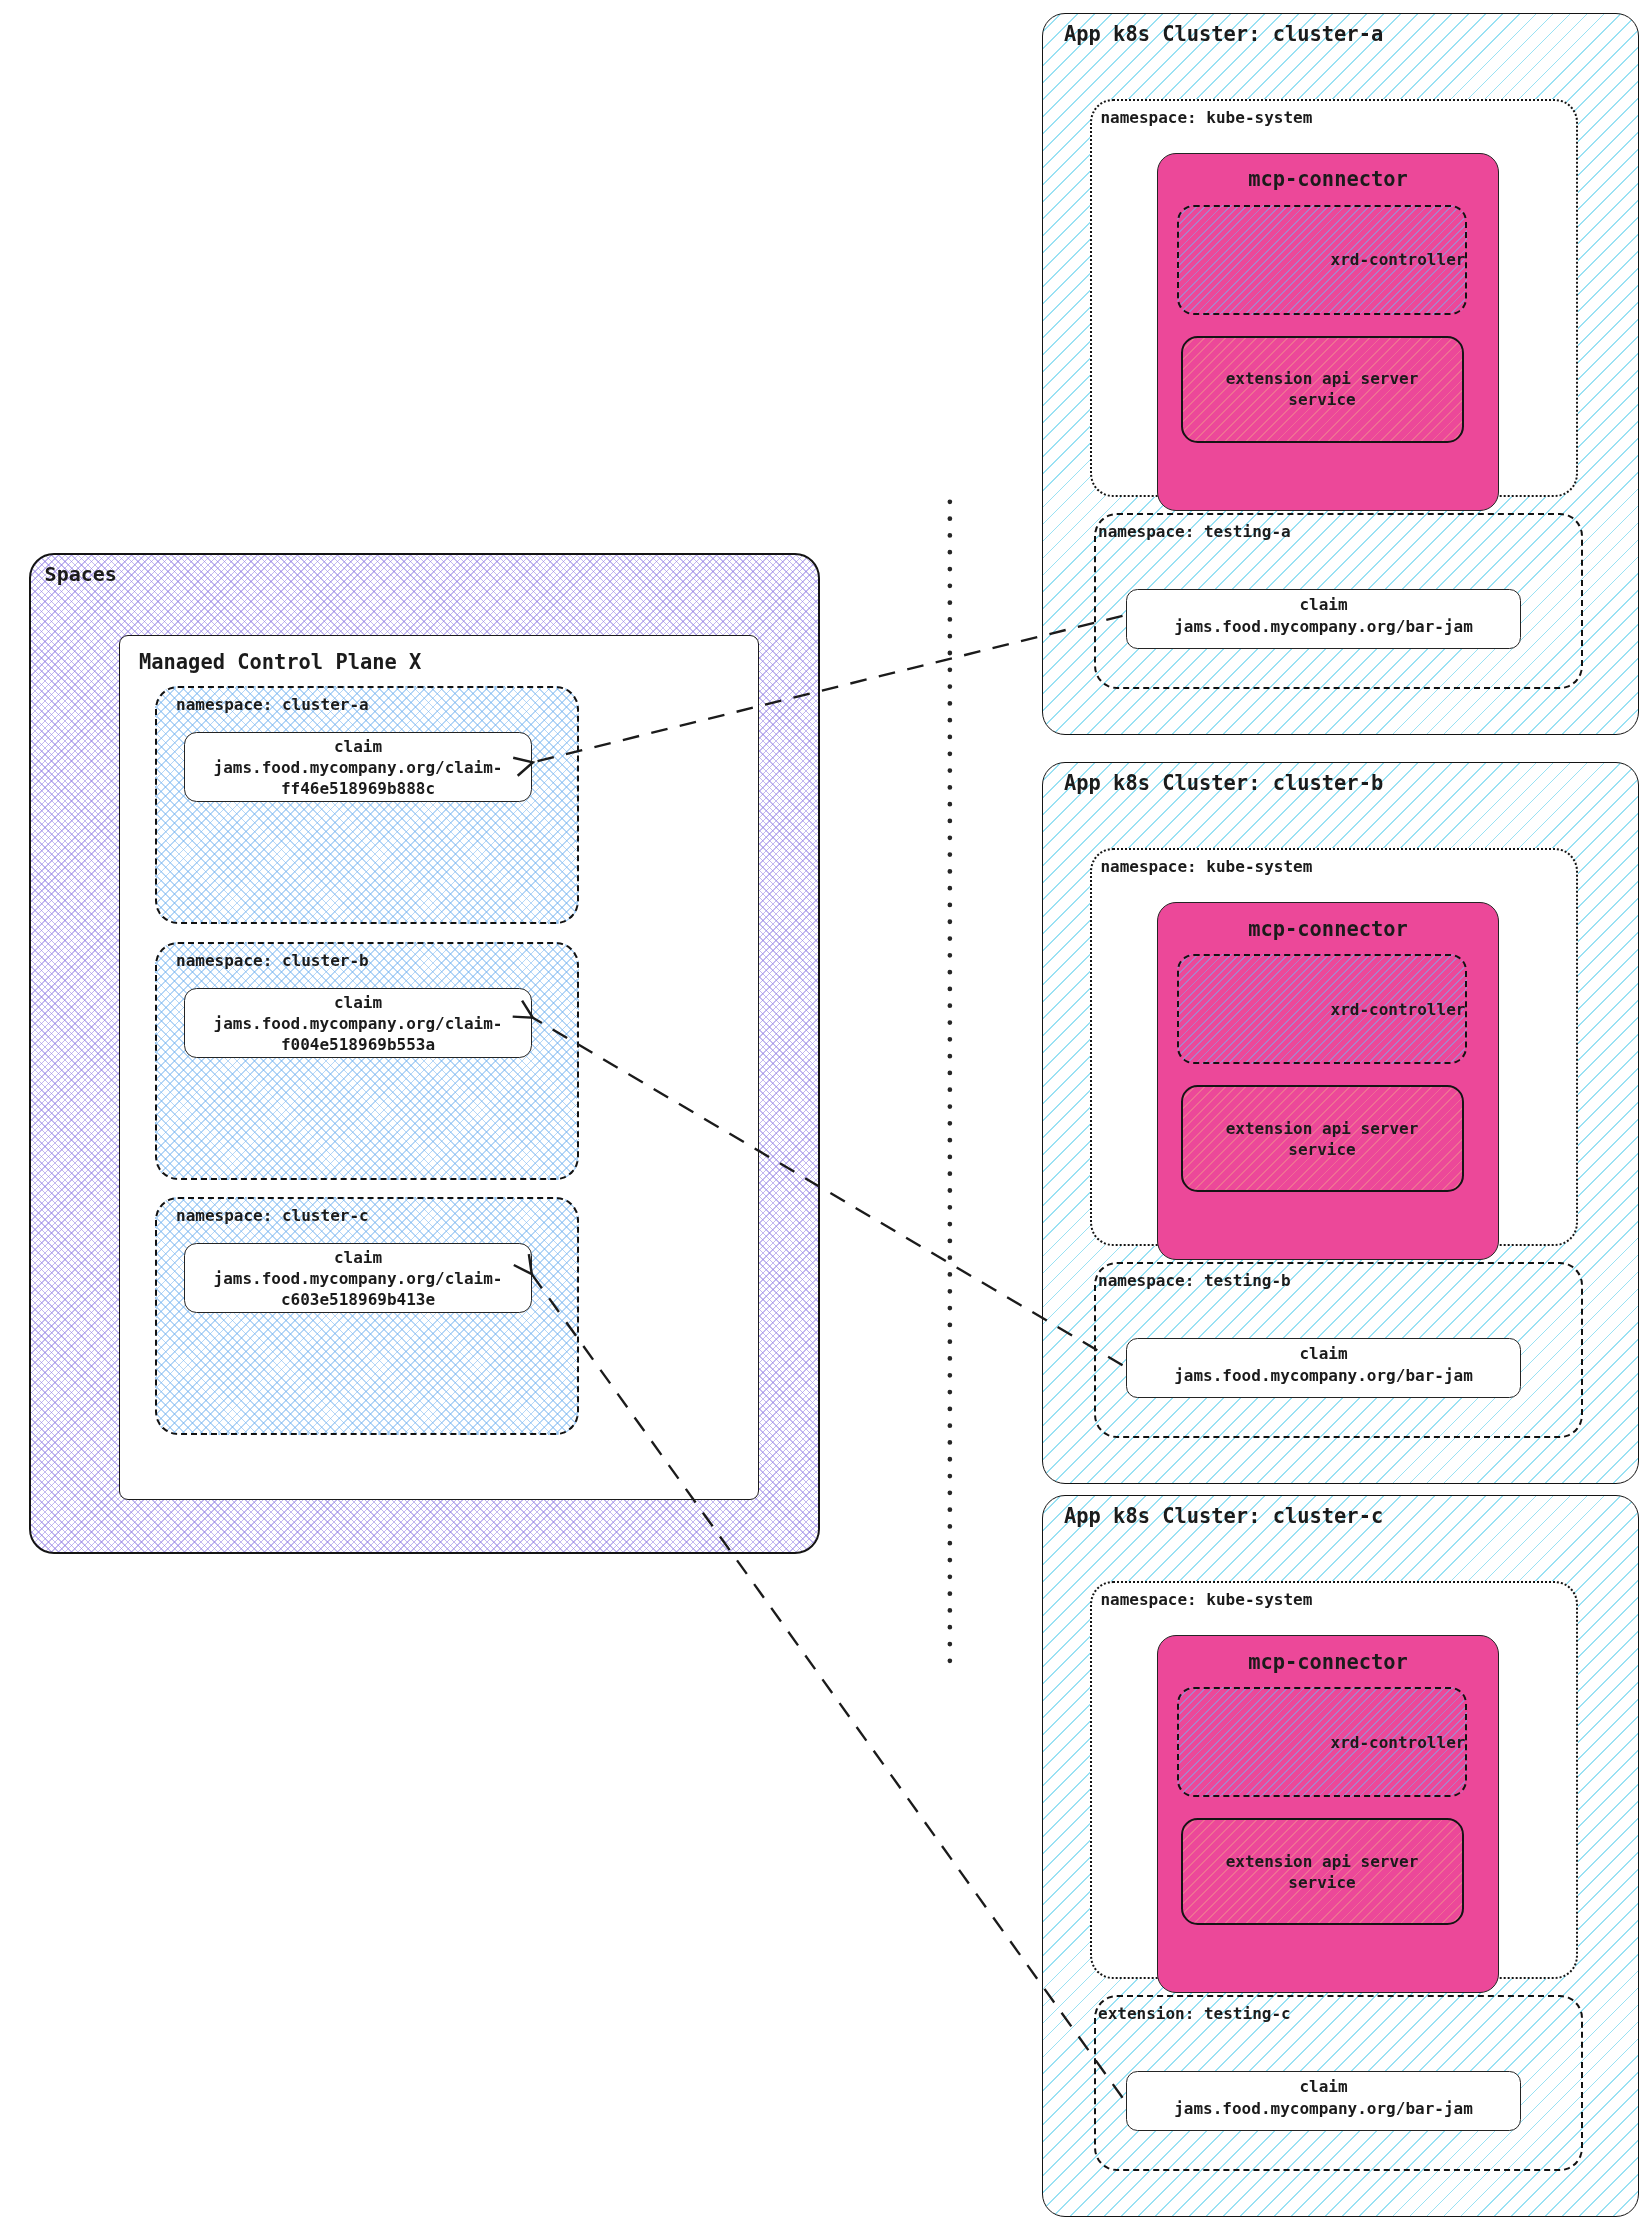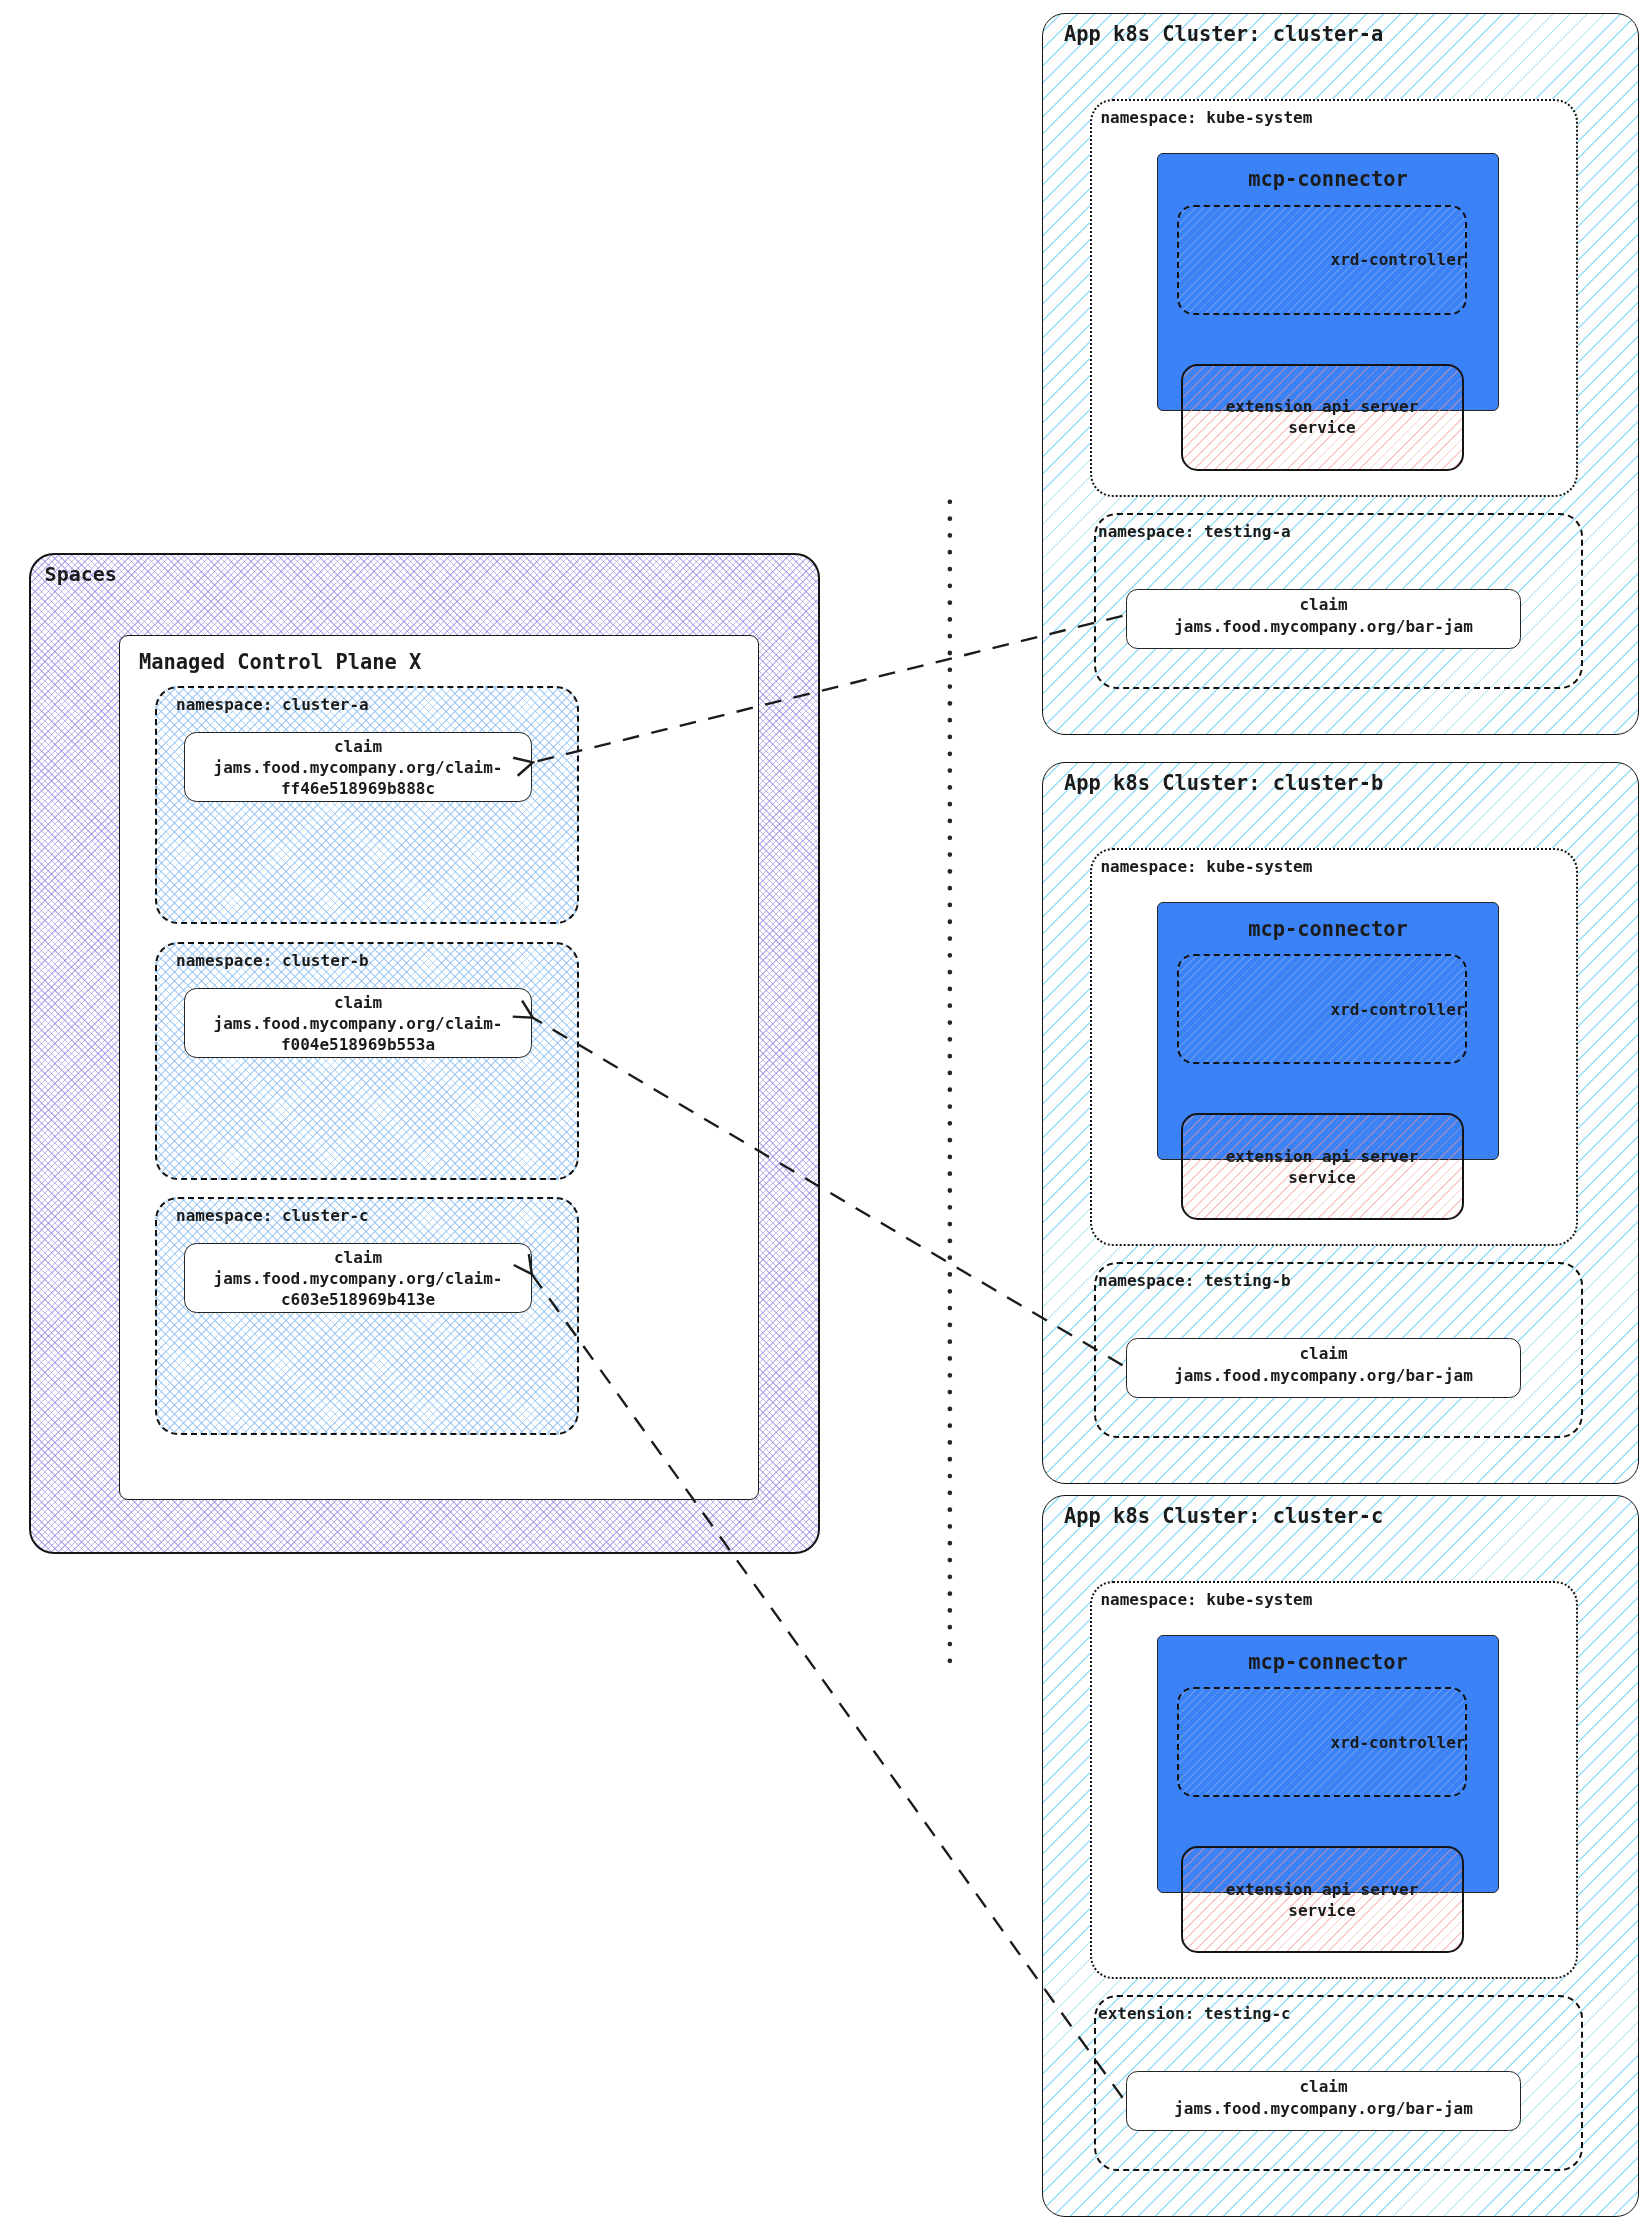--- a/index.html
+++ b/index.html
@@ -52,37 +52,37 @@
     background-image:repeating-linear-gradient(135deg, var(--cluster_hatch) 0 1.3px, transparent 1.3px 12px);
   }
   .cl-a{top:12.6px}.cl-b{top:762px}.cl-c{top:1495px}
   .cluster-title{position:absolute;left:21px;top:8.4px;font-size:20.4px;font-weight:700;white-space:nowrap;}
   .kube{
     left:47px;top:85px;width:488px;height:398px;
     background:#fff;border:2.6px dotted #141414;border-radius:23px;
   }
   .kube > .ns-label{left:8.4px;top:7.3px;}
   .mcpc{
-    left:65px;top:52px;width:342px;height:258px;
-    background:#3b82f6;border:1.6px solid #242424;border-radius:6px;
+    left:65px;top:52px;width:342px;height:358px;
+    background:#ec4899;border:1.6px solid #242424;border-radius:19px;
   }
   .mcpc-label{position:absolute;left:0;top:13.6px;width:100%;text-align:center;font-size:20.4px;font-weight:700;}
   .xrd{
     left:19.4px;top:51px;width:290px;height:110px;
     border:2.6px dashed #121212;border-radius:16.7px;
     background-image:repeating-linear-gradient(135deg, var(--controller_hatch) 0 1.3px, transparent 1.3px 5.8px);
     display:flex;align-items:center;justify-content:flex-end;
     font-size:16px;font-weight:600;
   }
   .ext{
     left:22.5px;top:182px;width:283px;height:107px;
     border:2.6px solid #141414;border-radius:16.7px;
     background-image:repeating-linear-gradient(135deg, var(--ext_hatch) 0 1.3px, transparent 1.3px 7.3px);
     display:flex;flex-direction:column;align-items:center;justify-content:center;
-    font-size:16px;line-height:21px;font-weight:600;text-align:center;margin-top:28px;
+    font-size:16px;line-height:21px;font-weight:600;text-align:center;
   }
   .testing{
     left:51px;top:499px;width:489px;height:176px;
     border:2.6px dashed #121212;border-radius:23px;
     background:transparent;
   }
   .testing > .ns-label{left:2px;top:7.3px;}
   .tclaim{
     left:30px;top:74px;width:395px;height:60px;
     background:#fff;border:1.6px solid #242424;border-radius:11.5px;

